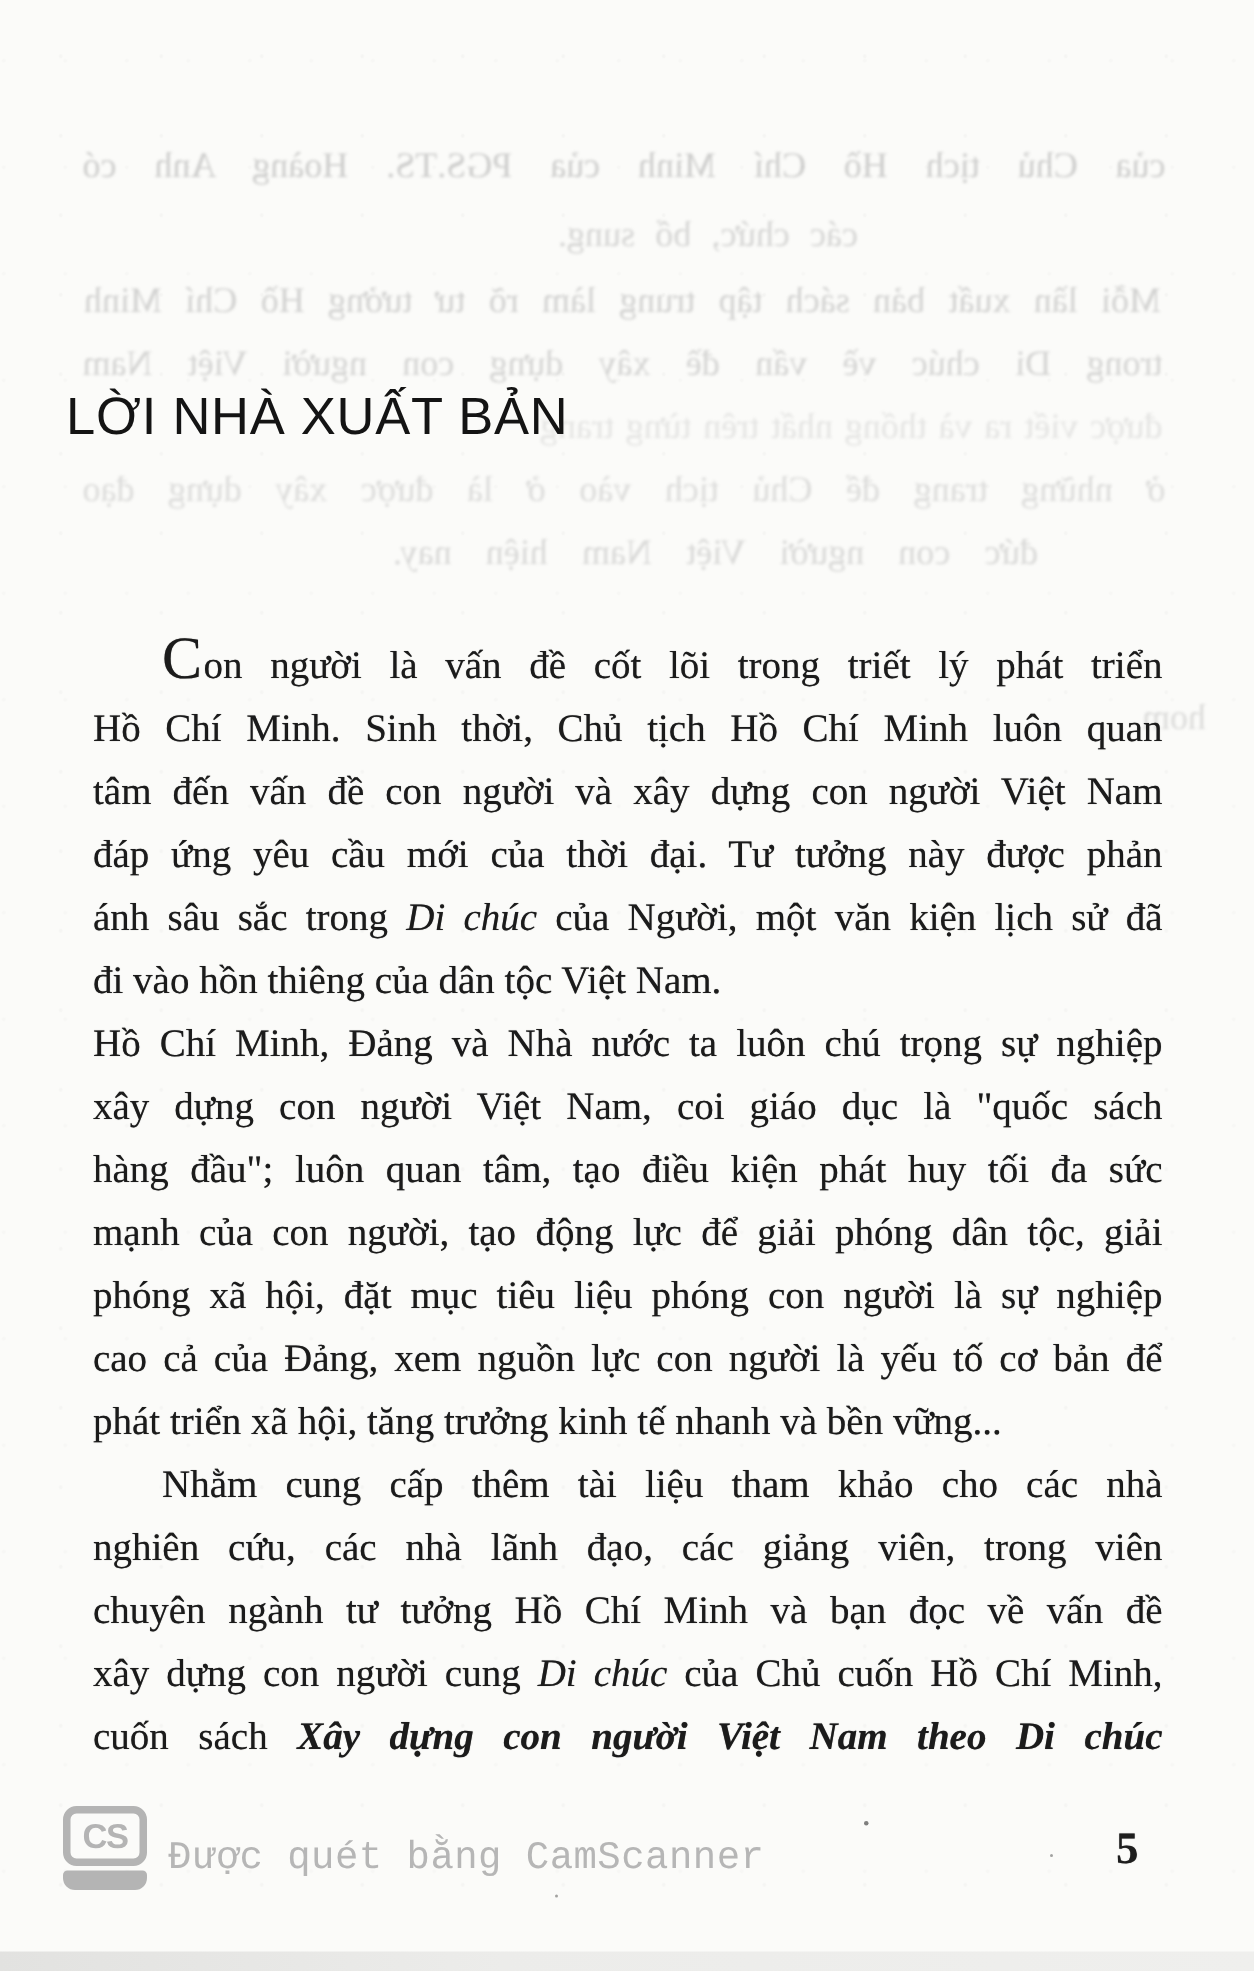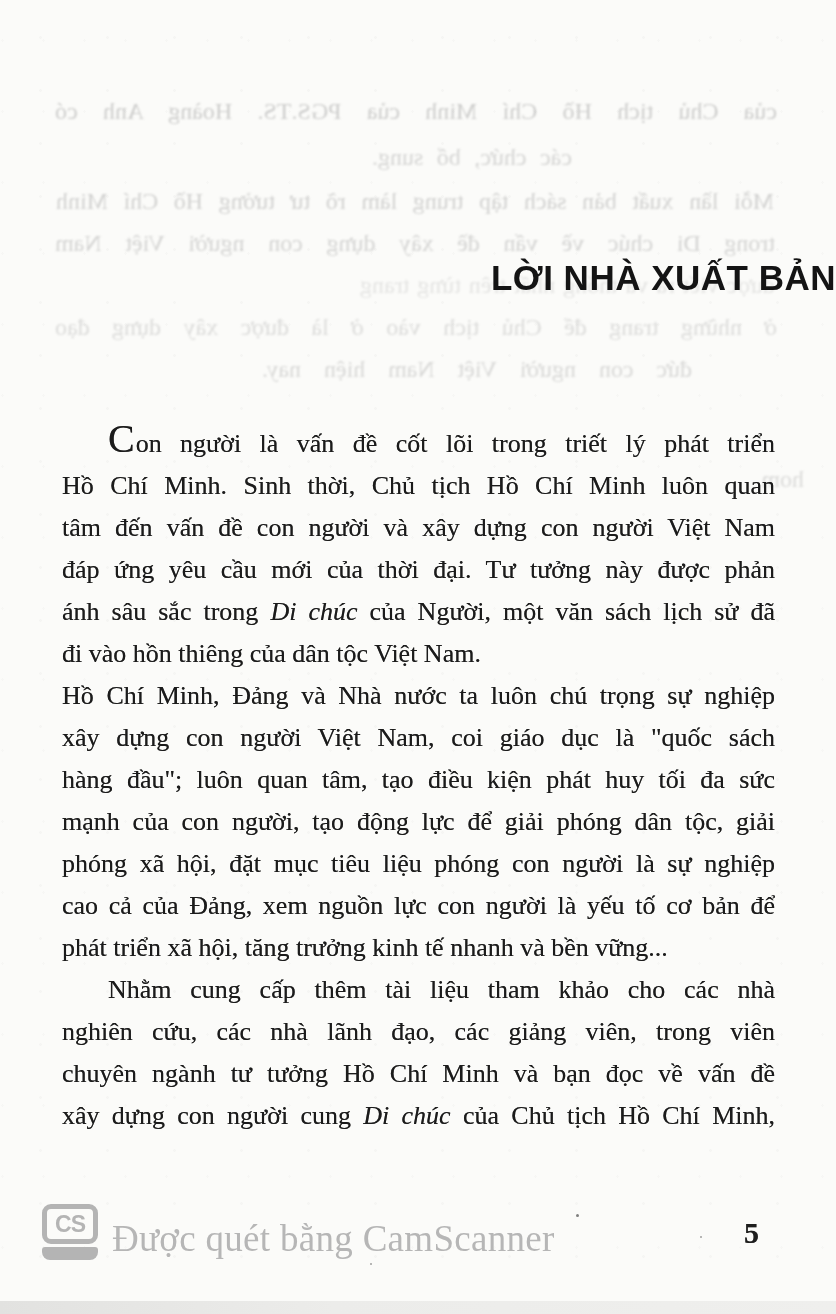--- a/index.html
+++ b/index.html
@@ -41,23 +41,23 @@
   .g6 { top: 352px; left: 262px; width: 430px; opacity: .30; }
   .g7 { top: 462px; left: 742px; width: 62px;  opacity: .28; }
 
   
   .title {
     position: absolute;
     top: 258px;
     left: 0;
     right: 0;
     padding-left: 44px;
-    text-align: right;
+    text-align: left;
     font-family: "Liberation Sans", "DejaVu Sans", sans-serif;
-    font-weight: 700;
+    font-weight: 400;
     font-size: 35px;
     letter-spacing: 0.5px;
     color: #141414;
   }
 
   
   .bodytext {
     position: absolute;
     top: 383px;
     left: 62px;
@@ -124,22 +124,22 @@
   .wm-logo-bar {
     width: 56px;
     height: 13px;
     margin-top: 3px;
     background: #b4b4b4;
     border-radius: 3px 3px 8px 8px;
   }
   .wm-label {
     margin-left: 14px;
     margin-top: 10px;
-    font-family: Liberation Serif, serif;
-    font-size: 37px;
+    font-family: Liberation Mono, monospace;
+    font-size: 26px;
     font-weight: 400;
     letter-spacing: 0.3px;
     color: #b6b6b6;
   }
 
   
   .bottom-strip {
     position: absolute;
     left: 0;
     bottom: 0;
@@ -167,37 +167,38 @@
   <div class="ghost g7">hom</div>
 
   <div class="title">LỜI NHÀ XUẤT BẢN</div>
 
   <div class="bodytext">
     <div class="para">
       <div class="line first-indent"><span class="dc">C</span><span>on người là vấn đề cốt lõi trong triết lý phát triển</span></div>
       <div class="line"><span>Hồ Chí Minh. Sinh thời, Chủ tịch Hồ Chí Minh luôn quan</span></div>
       <div class="line"><span>tâm đến vấn đề con người và xây dựng con người Việt Nam</span></div>
       <div class="line"><span>đáp ứng yêu cầu mới của thời đại. Tư tưởng này được phản</span></div>
-      <div class="line"><span>ánh sâu sắc trong </span><span class="it">Di chúc</span><span> của Người, một văn sách lịch sử đã</span></div>
+      <div class="line"><span>ánh sâu sắc trong </span><span class="it">Di chúc</span><span> của Người, một văn kiện lịch sử đã</span></div>
       <div class="line last"><span>đi vào hồn thiêng của dân tộc Việt Nam.</span></div>
     </div>
     <div class="para">
       <div class="line"><span>Hồ Chí Minh, Đảng và Nhà nước ta luôn chú trọng sự nghiệp</span></div>
       <div class="line"><span>xây dựng con người Việt Nam, coi giáo dục là "quốc sách</span></div>
       <div class="line"><span>hàng đầu"; luôn quan tâm, tạo điều kiện phát huy tối đa sức</span></div>
       <div class="line"><span>mạnh của con người, tạo động lực để giải phóng dân tộc, giải</span></div>
       <div class="line"><span>phóng xã hội, đặt mục tiêu liệu phóng con người là sự nghiệp</span></div>
       <div class="line"><span>cao cả của Đảng, xem nguồn lực con người là yếu tố cơ bản để</span></div>
       <div class="line last"><span>phát triển xã hội, tăng trưởng kinh tế nhanh và bền vững...</span></div>
     </div>
     <div class="para">
       <div class="line first-indent"><span>Nhằm cung cấp thêm tài liệu tham khảo cho các nhà</span></div>
       <div class="line"><span>nghiên cứu, các nhà lãnh đạo, các giảng viên, trong viên</span></div>
       <div class="line"><span>chuyên ngành tư tưởng Hồ Chí Minh và bạn đọc về vấn đề</span></div>
-      <div class="line"><span>xây dựng con người cung </span><span class="it">Di chúc</span><span> của Chủ tịch Hồ Chí Minh,</span></div>
+      <div class="line"><span>xây dựng con người cung </span><span class="it">Di chúc</span><span> của Chủ cuốn Hồ Chí Minh,</span></div>
+      <div class="line"><span>cuốn sách </span><span class="bi">Xây dựng con người Việt Nam theo Di chúc</span></div>
     </div>
   </div>
 
   <div class="pagenum">5</div>
 
   <div class="wm">
     <div class="wm-logo">
       <div class="wm-logo-box">CS</div>
       <div class="wm-logo-bar"></div>
     </div>

